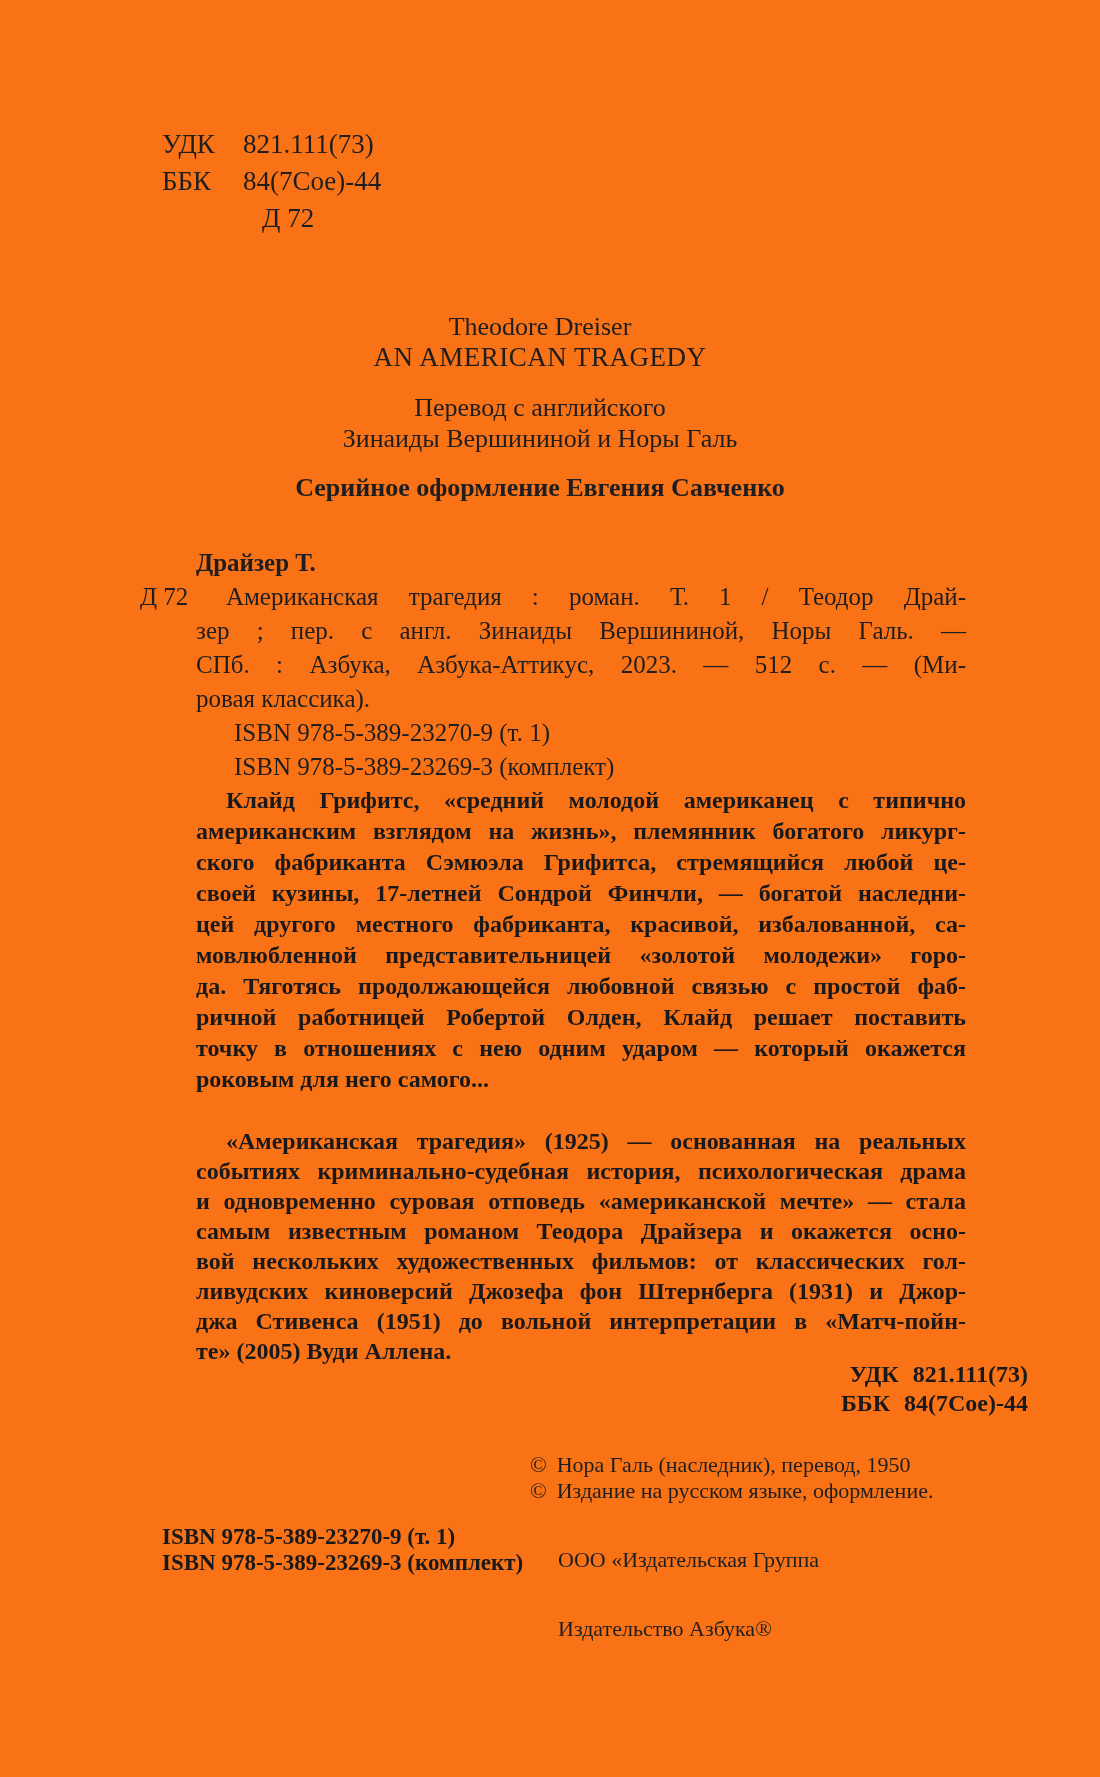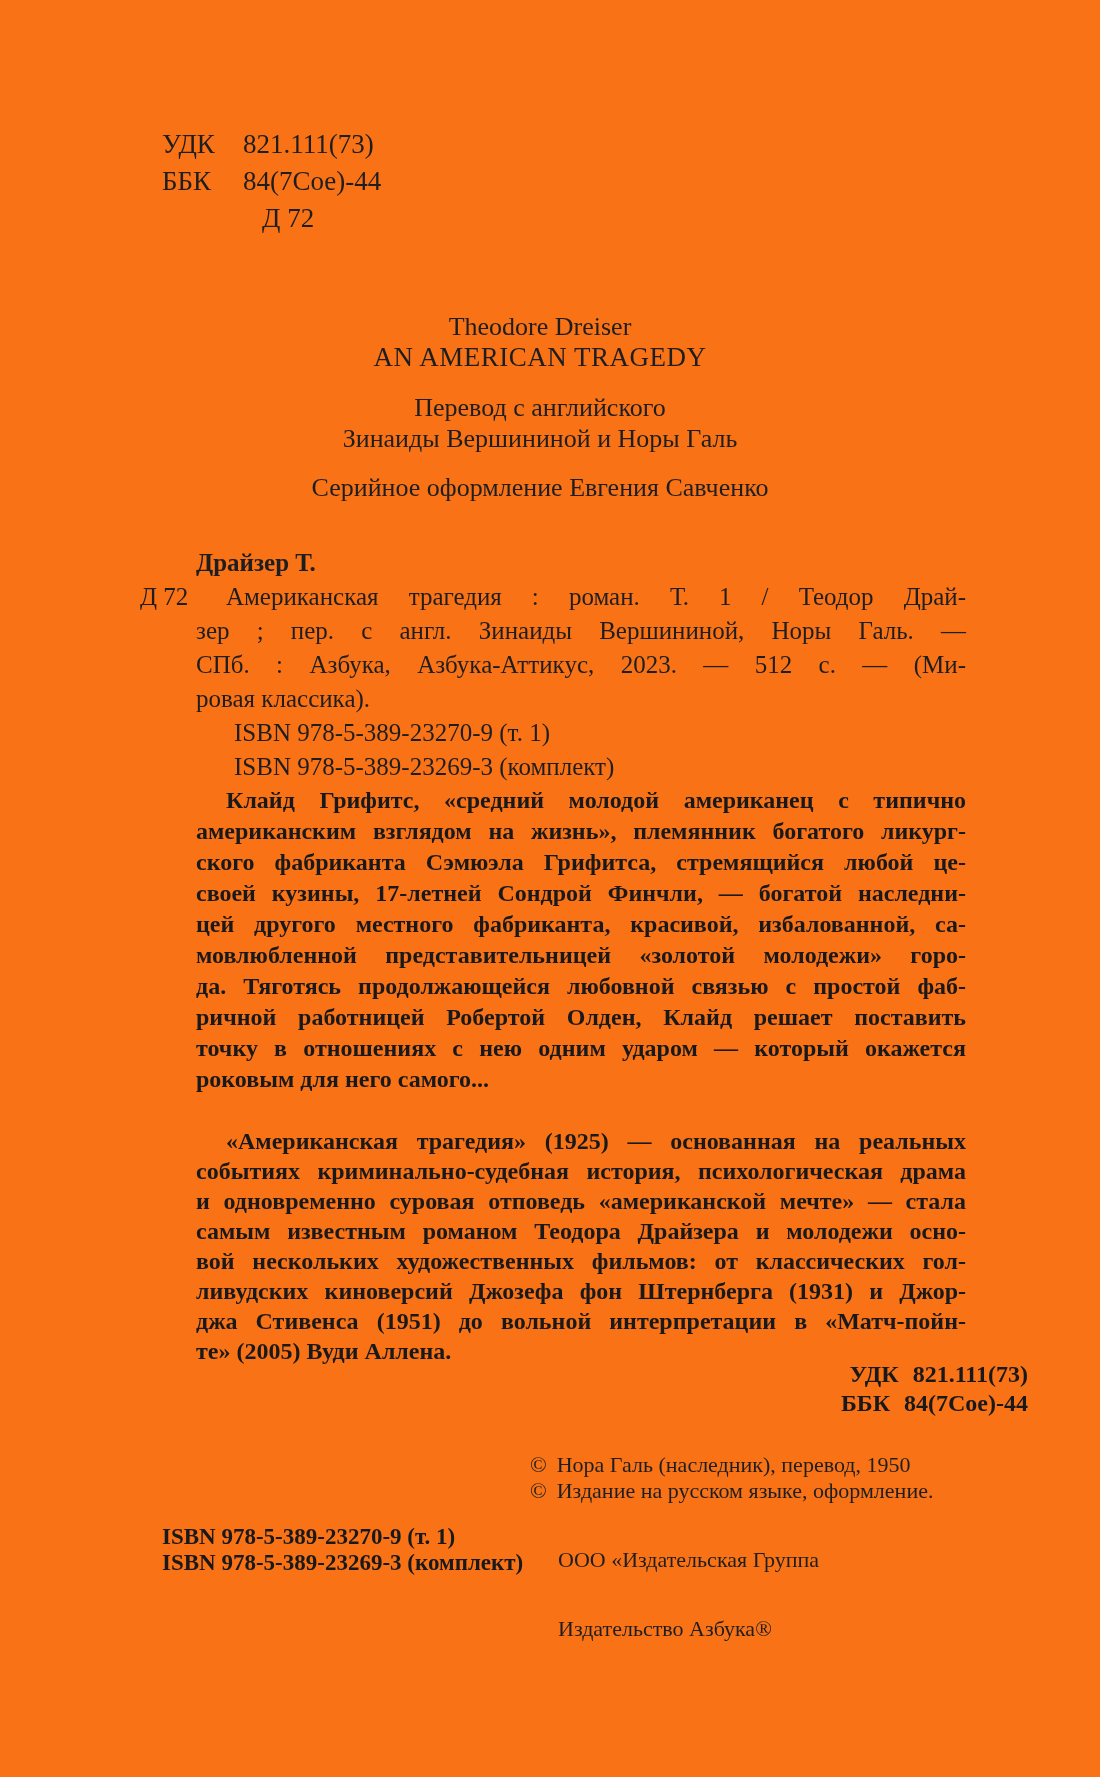--- a/index.html
+++ b/index.html
@@ -19,21 +19,21 @@
   .b{font-weight:bold;}
 
   
   .top-codes{position:absolute;left:162px;top:126px;font-size:27px;line-height:37px;}
   .top-codes .lab{display:inline-block;width:81px;}
   .top-codes .acode{padding-left:100px;}
 
   
   .title-block{position:absolute;left:150px;top:277px;width:780px;text-align:center;font-size:26px;line-height:31px;margin-top:34px;}
   .title-block .gap19{margin-top:19px;}
-  .title-block .gap18{margin-top:18px;}
+  .title-block .gap18{margin-top:18px;font-weight:bold;}
   .title-main{font-size:27px;letter-spacing:.5px;}
 
   
   .catalog{position:absolute;left:196px;top:546px;width:770px;font-size:25px;line-height:34px;}
   .catalog-code{position:absolute;left:140px;top:580px;font-size:25px;line-height:34px;}
   .catalog .isbn{padding-left:38px;}
 
   
   .anno{position:absolute;left:196px;width:770px;font-weight:bold;font-size:24px;color:#19191b;}
   .anno-1{top:785px;line-height:31px;font-family:Liberation Serif, serif;}
@@ -91,21 +91,21 @@
     <div class="jl">да. Тяготясь продолжающейся любовной связью с простой фаб-</div>
     <div class="jl">ричной работницей Робертой Олден, Клайд решает поставить</div>
     <div class="jl">точку в отношениях с нею одним ударом — который окажется</div>
     <div class="ll">роковым для него самого...</div>
   </div>
 
   <div class="anno anno-2">
     <div class="jl ind">«Американская трагедия» (1925) — основанная на реальных</div>
     <div class="jl">событиях криминально-судебная история, психологическая драма</div>
     <div class="jl">и одновременно суровая отповедь «американской мечте» — стала</div>
-    <div class="jl">самым известным романом Теодора Драйзера и молодежи осно-</div>
+    <div class="jl">самым известным романом Теодора Драйзера и окажется осно-</div>
     <div class="jl">вой нескольких художественных фильмов: от классических гол-</div>
     <div class="jl">ливудских киноверсий Джозефа фон Штернберга (1931) и Джор-</div>
     <div class="jl">джа Стивенса (1951) до вольной интерпретации в «Матч-пойн-</div>
     <div class="ll">те» (2005) Вуди Аллена.</div>
   </div>
 
   <div class="bottom-codes">
     <div><span class="lab">УДК</span><span>821.111(73)</span></div>
     <div><span class="lab">ББК</span><span>84(7Сое)-44</span></div>
   </div>

